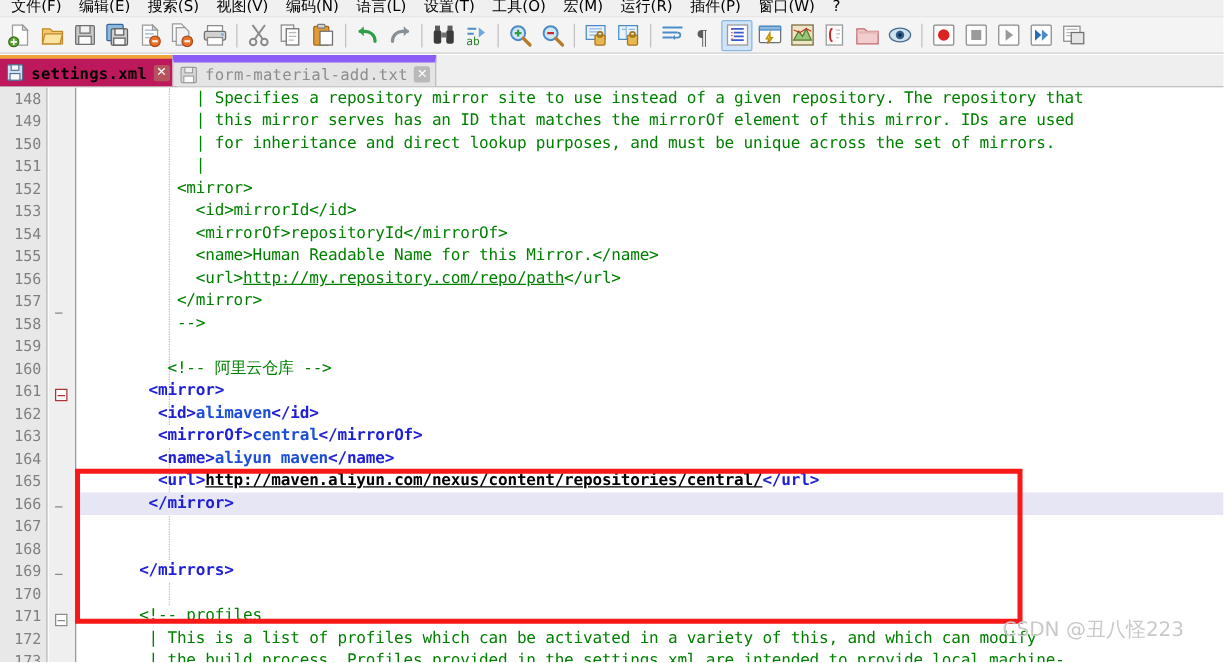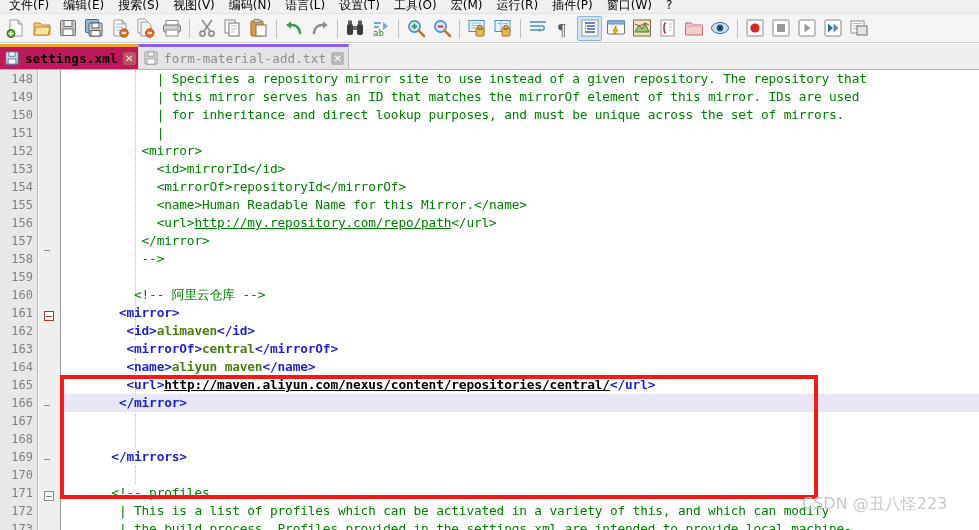--- a/index.html
+++ b/index.html
@@ -84,21 +84,21 @@
     left: 0;
     background: #be185d;
     border-top: 3px solid #f0a33a;
     border-right: 1px solid #b0b0b0;
     color: #000;
     font-weight: bold;
   }
   .tab.inactive {
     left: 138px;
     background: #e4e4e4;
-    border-top: 3px solid #8b5cf6;
+    border-top: 6px solid #8b5cf6;
     border-right: 1px solid #bdbdbd;
     border-left: 1px solid #cfcfcf;
     color: #8d8d8d;
   }
   .tab-icon {
     width: 14px; height: 14px;
     margin-right: 6px;
     flex: 0 0 auto;
   }
   .tab-label { letter-spacing: .2px; }
@@ -161,21 +161,21 @@
     white-space: pre;
     letter-spacing: -0.15px;
   }
   .hl-bg {
     position: absolute; left: 61px; top: 0;
     width: 918px; height: 18px;
     background: #e6e6f5;
   }
   .cmt   { color: #008000; }
   .tag   { color: #1f1fd6; font-weight: bold; }
-  .txt   { color: #4d7c0f; font-weight: bold; }
+  .txt   { color: #1d4ed8; font-weight: bold; }
   .link  { color: #000000; font-weight: bold; text-decoration: underline; }
   .clink { color: #008000; text-decoration: underline; }
 
   
   .guide {
     position: absolute;
     width: 0; border-left: 1px dotted #bdbdbd;
   }
 
   

